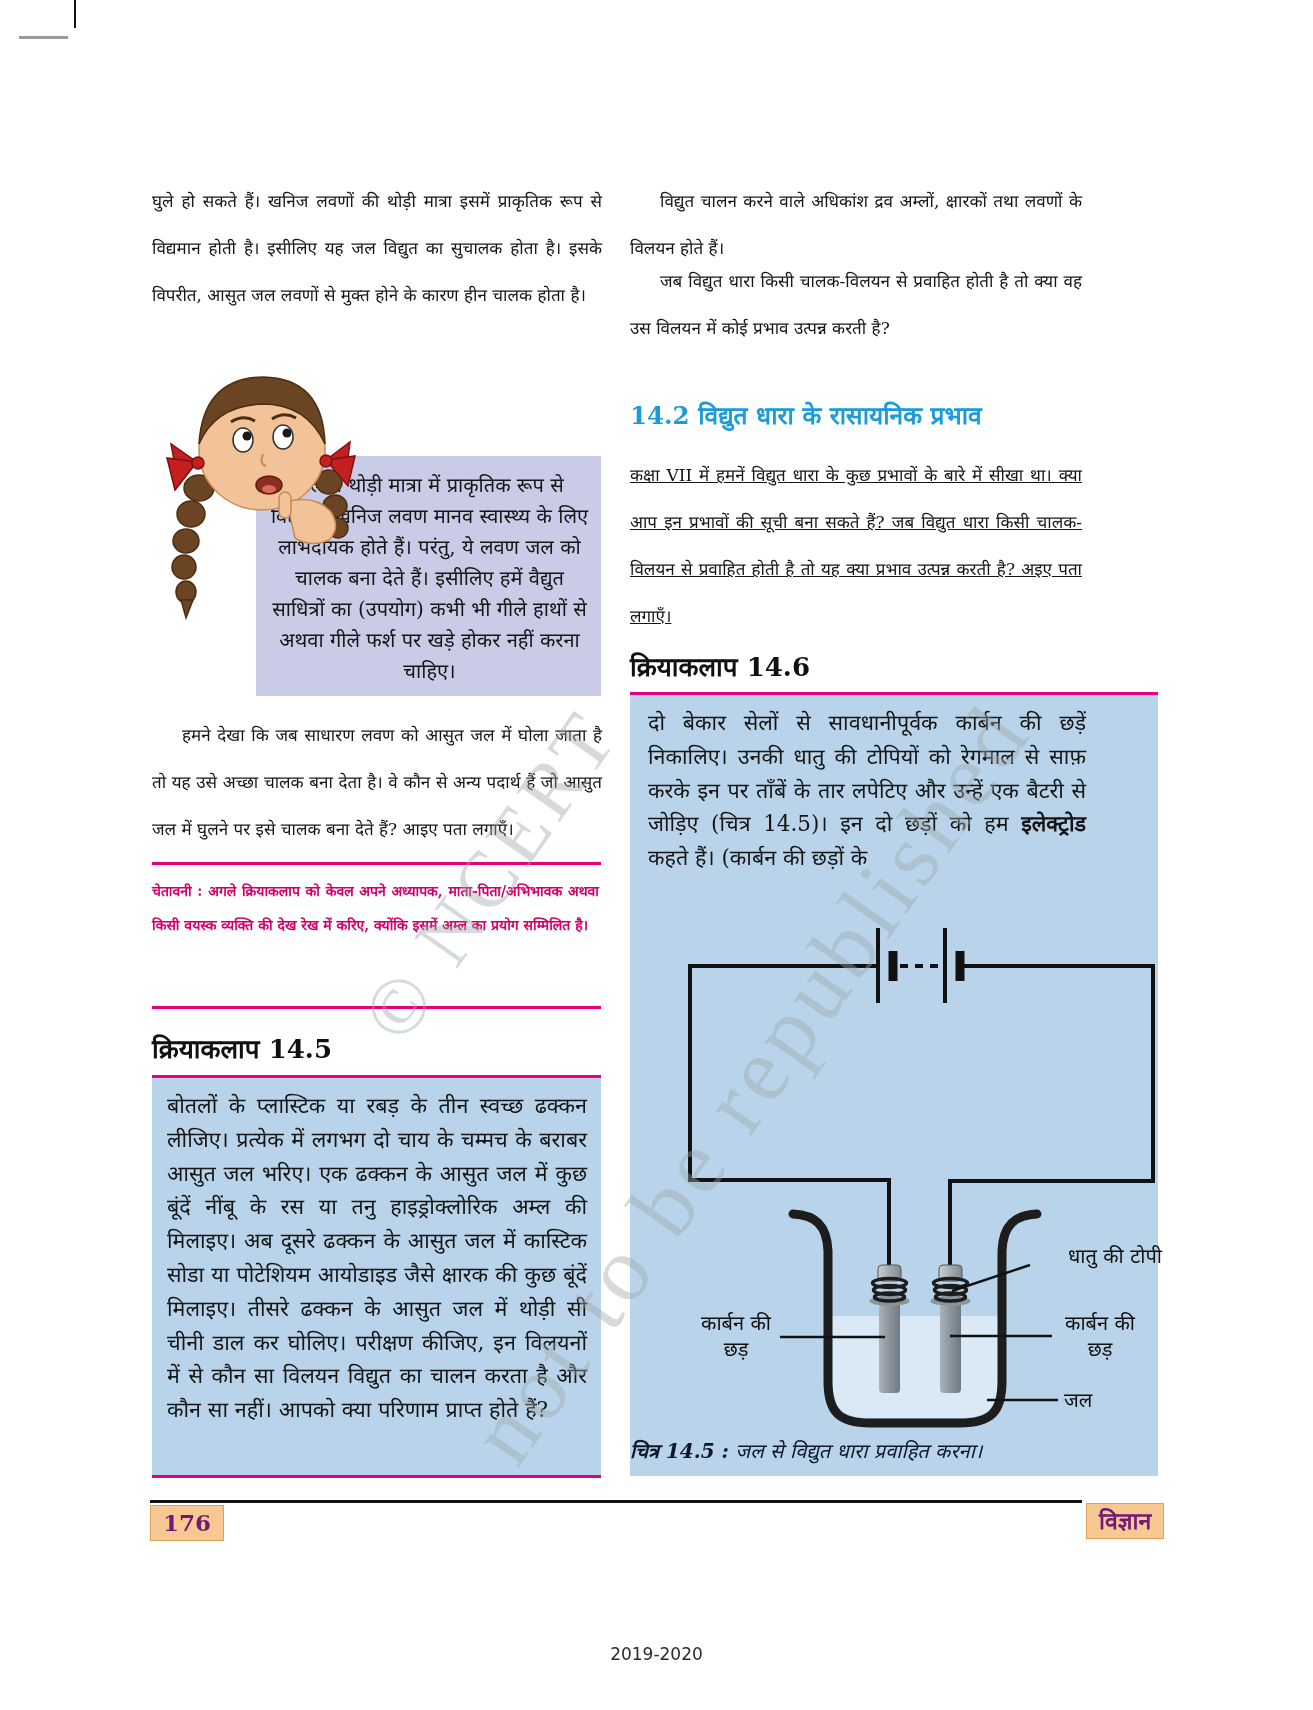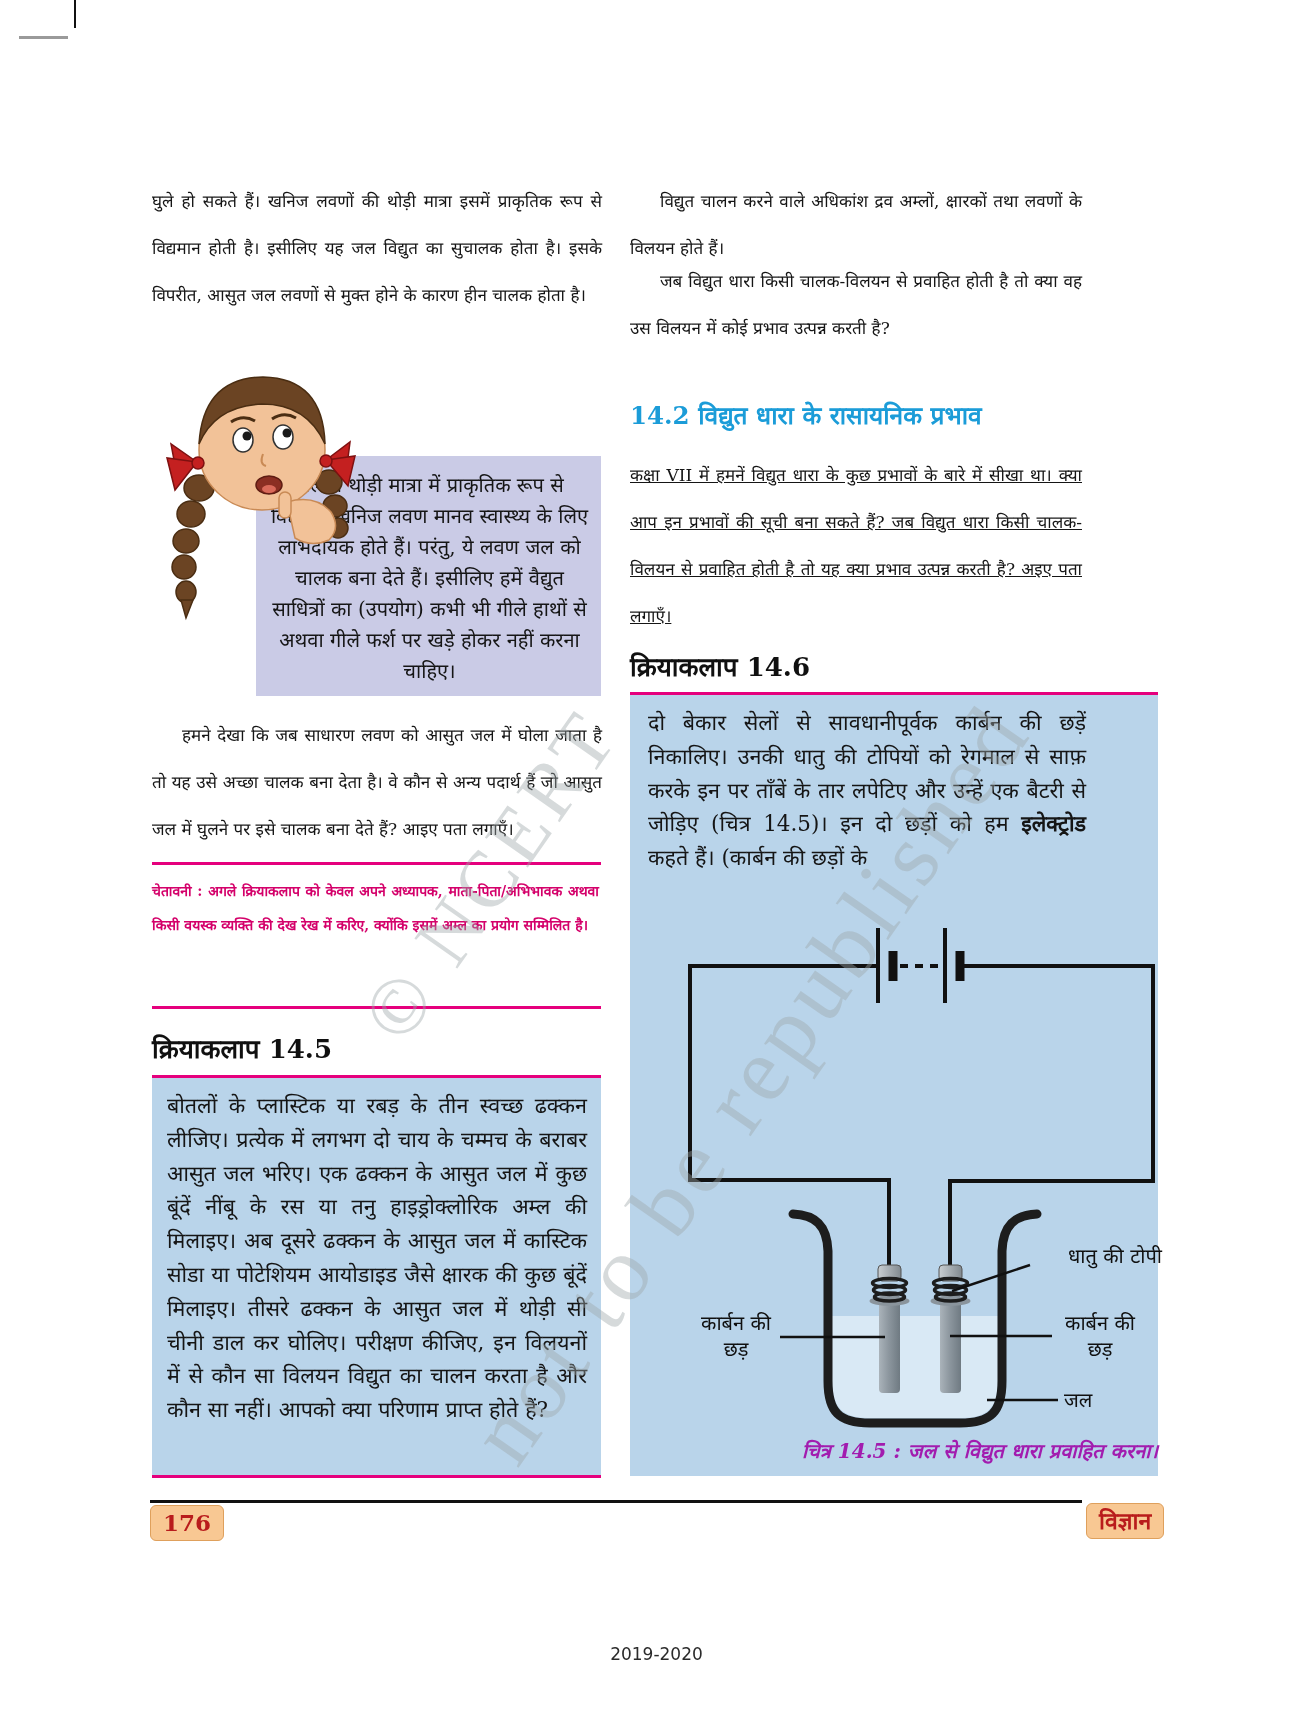--- a/index.html
+++ b/index.html
@@ -22,26 +22,26 @@
   .warn{left:152px;top:874px;width:447px;font-size:14px;line-height:34px;font-weight:bold;color:#d4006a;text-align:justify;}
   
   .actHead{font-size:26px;font-weight:bold;color:#101010;}
   
   .blueBox{background:#b9d4ea;}
   .boxTxt{font-size:21.5px;line-height:33.8px;text-align:justify;}
   
   .secHead{font-size:24.5px;font-weight:bold;color:#1b9cd8;}
   
   .figLabel{font-size:20px;line-height:26px;color:#101010;}
-  .figCaption{font-size:20px;font-style:italic;text-align:right;color:#a21caf;font-weight:bold;}
+  .figCaption{font-size:20px;font-style:italic;text-align:left;color:#0f172a;}
   .figCaption b{font-style:italic;}
   
   .footLine{left:150px;top:1500px;width:932px;height:3px;background:#111;}
-  .badge{background:#f8c893;border:1px solid #dfa05c;border-radius:6px;font-weight:bold;
-         font-size:23px;color:#b91c1c;padding:2px 12px;line-height:30px;}
+  .badge{background:#f8c893;border:1px solid #dfa05c;border-radius:0;font-weight:bold;
+         font-size:23px;color:#701a75;padding:2px 12px;line-height:30px;}
   .year{left:0;top:1597px;width:1313px;text-align:center;font-family:"DejaVu Sans",sans-serif;
         font-size:17px;color:#2b2b2b;margin-top:47px;}
   
   .wm{pointer-events:none;font-family:"Liberation Serif",serif;color:rgba(158,168,170,0.42);
       letter-spacing:6px;white-space:nowrap;z-index:60;}
   .wm1{left:300px;top:830px;font-size:80px;transform:rotate(-55deg);}
   .wm2{left:300px;top:1030px;font-size:92px;transform:rotate(-55deg);}
   svg{display:block;}
 </style>
 </head>

